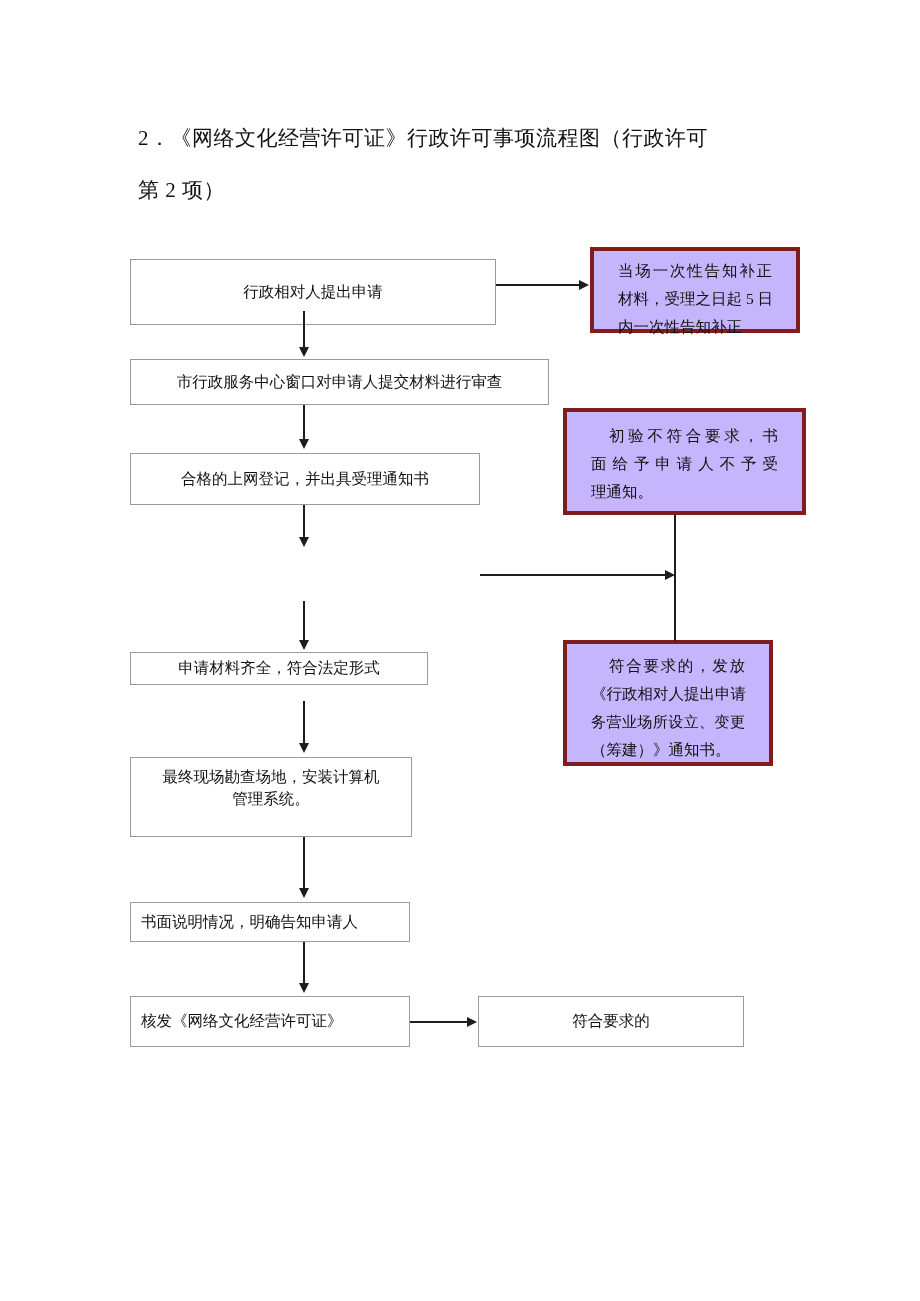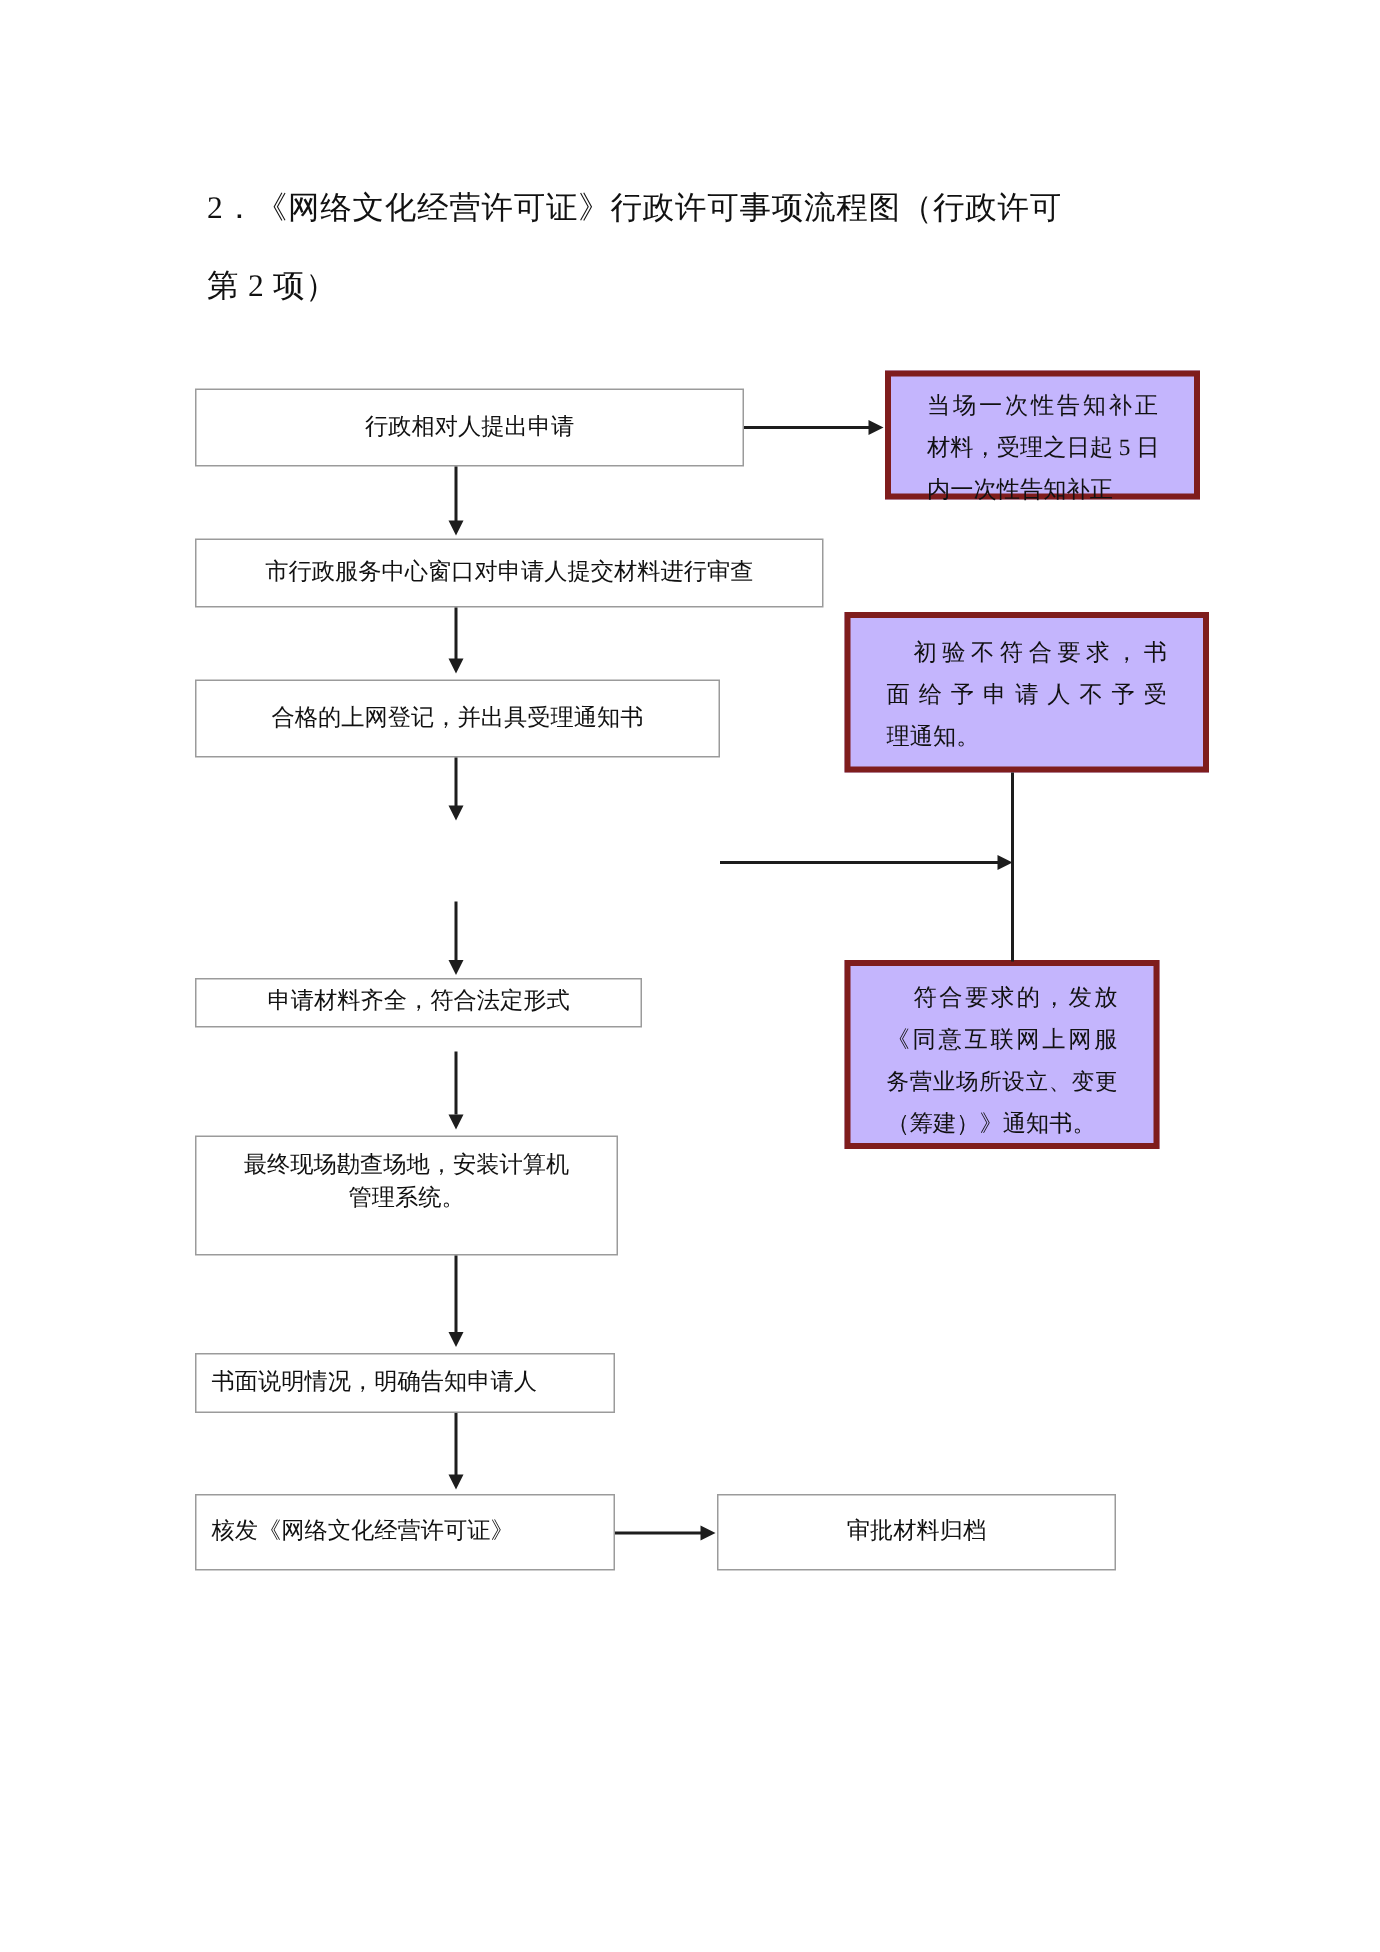--- a/index.html
+++ b/index.html
@@ -95,21 +95,21 @@
     border-left:10px solid #1d1d1d;
   }
 </style>
 </head>
 <body>
 
 <div id="page">
 
   <div class="title"><span>2．《网络文化经营许可证》行政许可事项流程图（行政许可</span><br><span>第 2 项）</span></div>
 
-  <div class="box" style="left:130px;top:259px;width:366px;height:52px;">
+  <div class="box" style="left:130px;top:259px;width:366px;height:66px;">
     <span>行政相对人提出申请</span>
   </div>
 
   <div class="box" style="left:130px;top:359px;width:419px;height:46px;">
     <span>市行政服务中心窗口对申请人提交材料进行审查</span>
   </div>
 
   <div class="box" style="left:130px;top:453px;width:350px;height:52px;">
     <span>合格的上网登记，并出具受理通知书</span>
   </div>
@@ -126,38 +126,38 @@
 
   <div class="box left" style="left:130px;top:902px;width:280px;height:40px;">
     <span>书面说明情况，明确告知申请人</span>
   </div>
 
   <div class="box left" style="left:130px;top:996px;width:280px;height:51px;">
     <span>核发《网络文化经营许可证》</span>
   </div>
 
   <div class="box" style="left:478px;top:996px;width:266px;height:51px;">
-    <span>审批材料归档</span>
+    <span>符合要求的</span>
   </div>
 
   <div class="note" style="left:590px;top:247px;width:210px;height:86px;">
     <span class="ln">当场一次性告知补正</span>
     <span class="ln">材料，受理之日起 5 日</span>
     <span class="ln last">内一次性告知补正</span>
   </div>
 
   <div class="note" style="left:563px;top:408px;width:243px;height:107px;padding-top:10px;">
     <span class="ln" style="text-indent:18px;">初验不符合要求，书</span>
     <span class="ln">面给予申请人不予受</span>
     <span class="ln last">理通知。</span>
   </div>
 
   <div class="note" style="left:563px;top:640px;width:210px;height:126px;padding-top:8px;">
     <span class="ln" style="text-indent:18px;">符合要求的，发放</span>
-    <span class="ln">《同意互联网上网服</span>
+    <span class="ln">《行政相对人提出申请</span>
     <span class="ln" style="font-size:15px;">务营业场所设立、变更</span>
     <span class="ln last">（筹建）》通知书。</span>
   </div>
 
   <div class="vline" style="left:303px;top:311px;height:38px;"></div>
   <div class="arrow-down" style="left:298.5px;top:347px;"></div>
 
   <div class="hline" style="left:496px;top:284px;width:84px;"></div>
   <div class="arrow-right" style="left:579px;top:279.5px;"></div>
 

